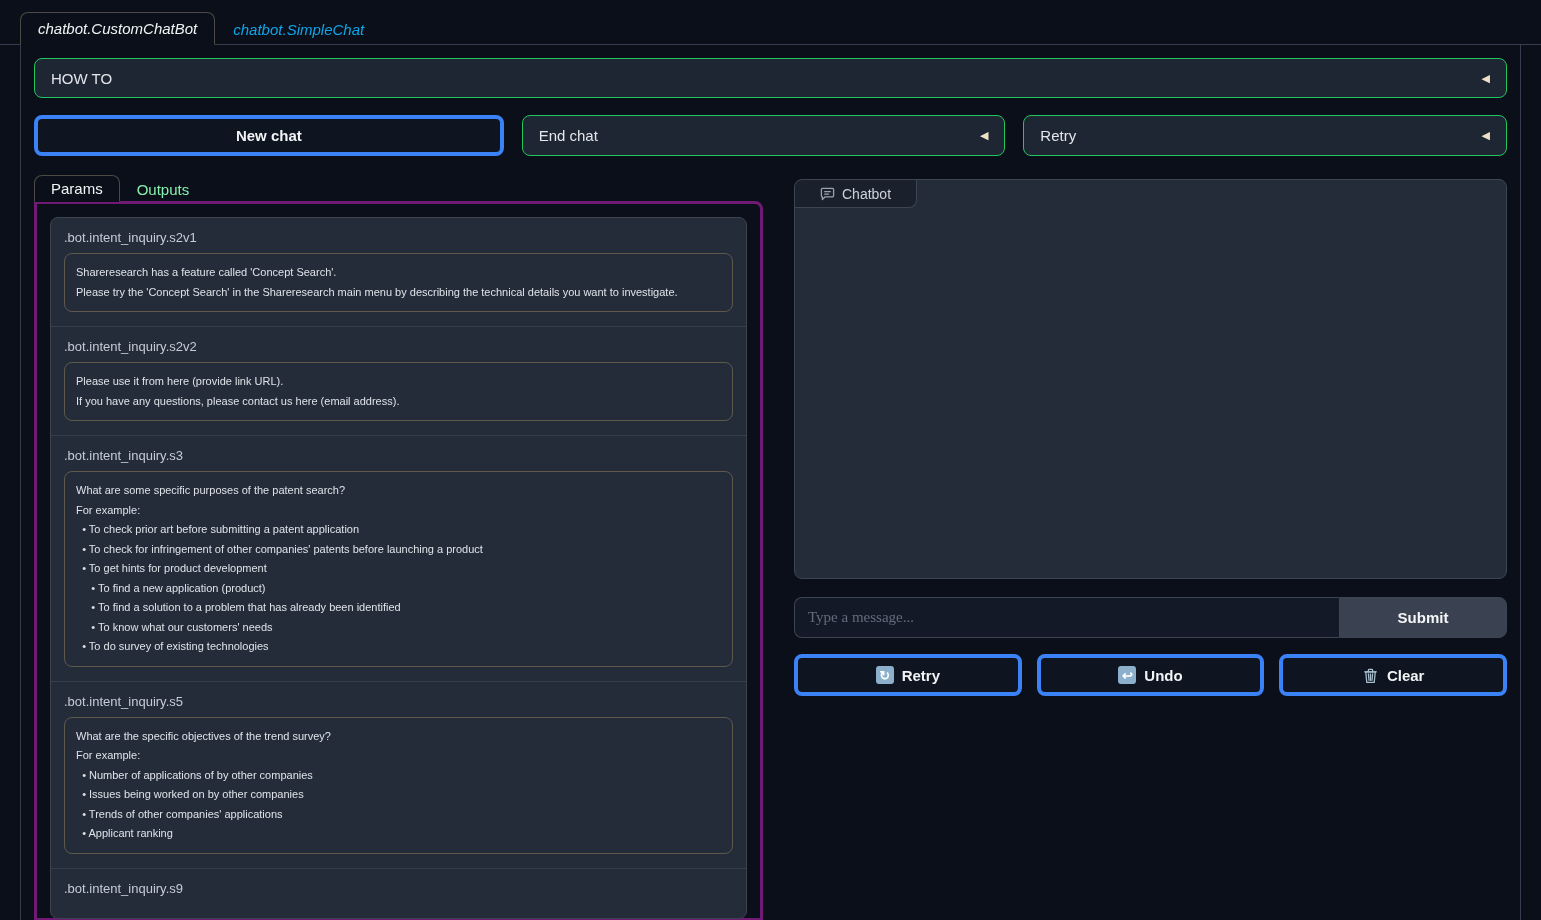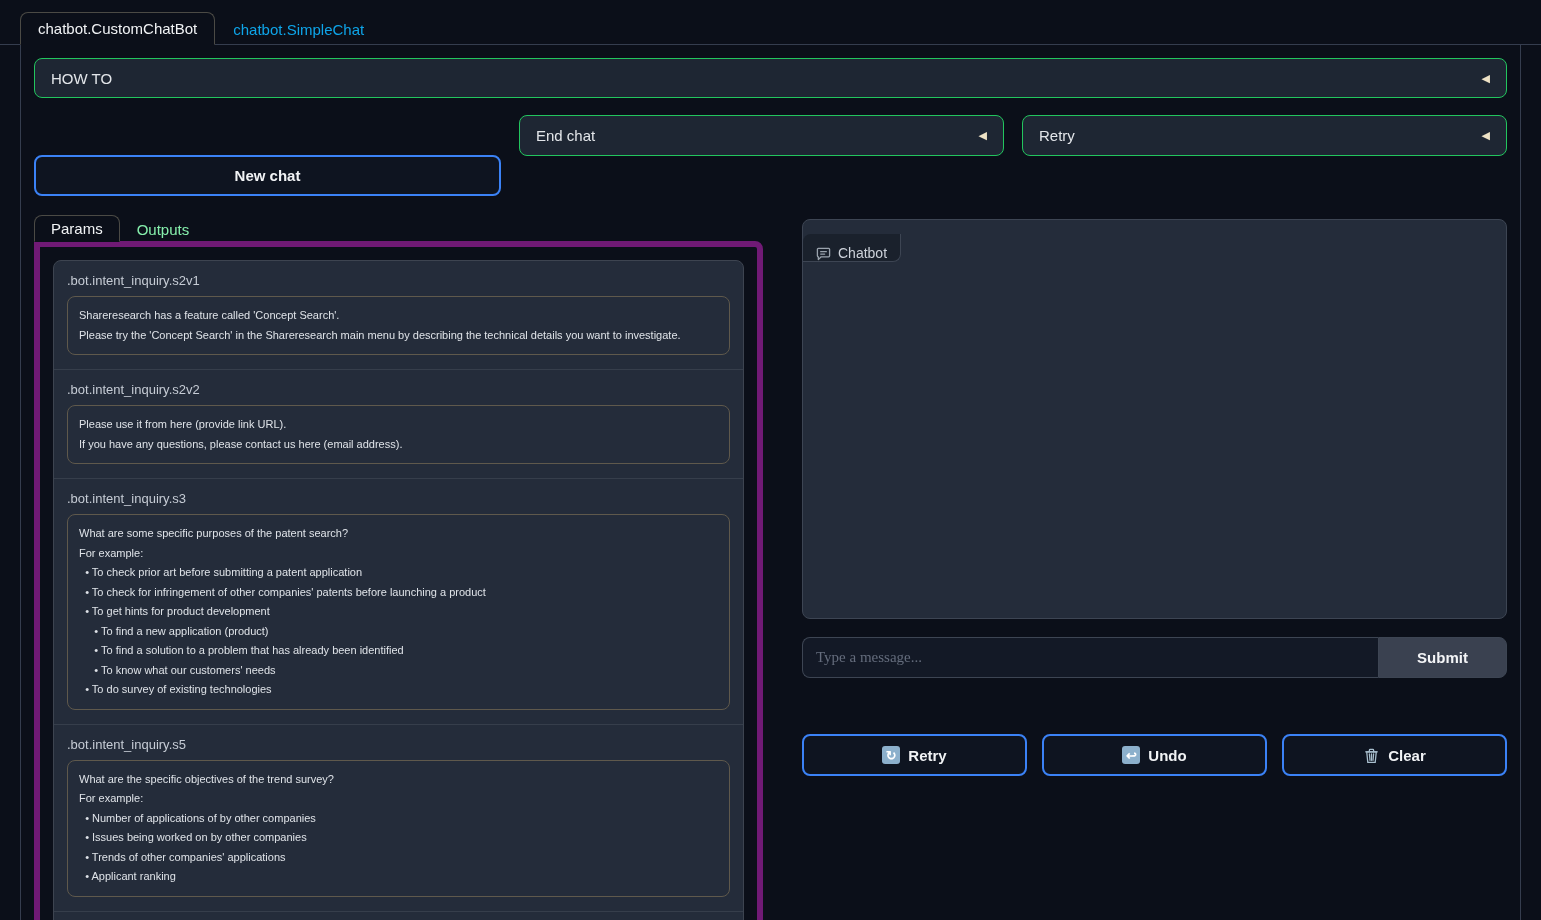--- a/index.html
+++ b/index.html
@@ -10,20 +10,21 @@
     color:#e7e9ec;
     box-sizing:border-box;
   }
   *{box-sizing:border-box;}
 
   
   .tabbar{
     display:flex;align-items:flex-end;
     padding:12px 32px 0 20px;
     border-bottom:1px solid #353d4e;
+    font-style:italic;
   }
   .tab{
     font-size:15px;padding:7px 17px;color:#0ea5e9;cursor:pointer;
     border:1px solid transparent;border-bottom:none;
     border-radius:8px 8px 0 0;margin-bottom:-1px;white-space:nowrap;
   }
   .tab.active{
     color:#f1f3f5;background:#0b0f19;
     border-color:#4b4a45;border-bottom:1px solid #0b0f19;
   }
@@ -38,47 +39,46 @@
     background:#1e2633;border:1px solid #22c55e;border-radius:8px;
     height:40px;display:flex;align-items:center;
     padding:0 16px;font-size:15px;color:#e3e6ea;cursor:pointer;
   }
   .accordion .spacer{flex:1;}
   .caret{color:#eee2c6;font-size:11px;line-height:1;}
   .howto{margin-bottom:17px;}
   .controls-row{display:flex;gap:18px;margin-bottom:17px;}
   .controls-row > *{flex:1;height:41px;}
   .btn{
-    background:#0e1420;border:2px solid #3b82f6;border-radius:8px;
+    background:#0e1420;border:4px solid #3b82f6;border-radius:8px;
     color:#f1f3f5;font-size:15px;font-weight:bold;cursor:pointer;
     display:flex;align-items:center;justify-content:center;
     font-family:"Liberation Sans", sans-serif;
-    margin-top:40px;
-  }
-
-  
-  .main-row{display:flex;gap:39px;}
+  }
+
+  
+  .main-row{display:flex;gap:31px;}
   .left-col{width:729px;flex:none;}
   .right-col{flex:1;padding-top:6px;}
 
   
   .subtabbar{
     display:flex;align-items:flex-end;height:28px;
   }
   .subtab{
     font-size:15px;padding:4px 16px;color:#86efac;cursor:pointer;
     border:1px solid transparent;border-bottom:none;
     border-radius:8px 8px 0 0;margin-bottom:-1px;position:relative;z-index:2;
   }
   .subtab.active{
     color:#f1f3f5;background:#0b0f19;border-color:#4b4a45;
     border-bottom:1px solid #0b0f19;
   }
   .left-panel{
-    border:6px solid #701a75;border-radius:0 8px 0 0;
+    border:3px solid #701a75;border-radius:0 8px 0 0;
     padding:13px;height:720px;position:relative;z-index:1;
   }
   .group{
     background:#242c3a;border:1px solid #3d4450;border-radius:8px;
     overflow:hidden;
   }
   .field{padding:12px 13px 14px 13px;}
   .field + .field{border-top:1px solid #363e4b;}
   .field-label{font-size:13px;color:#c6ccd5;margin-bottom:8px;}
   .textbox{
@@ -86,34 +86,34 @@
     padding:9px 11px;font-size:11px;line-height:19.5px;color:#dfe3e8;
     white-space:pre-wrap;min-height:40px;cursor:text;
   }
 
   
   .chatbot-panel{
     height:400px;background:#242c3a;border:1px solid #3d4553;
     border-radius:8px;position:relative;
   }
   .chatbot-label{
-    position:absolute;top:14px;left:0;height:28px;
+    position:absolute;top:0;left:0;height:28px;
     background:#1a212c;border-right:1px solid #3d4553;border-bottom:1px solid #3d4553;
-    border-radius:8px 0 8px 0;display:flex;align-items:flex-end;gap:7px;
-    padding:0 13px;font-size:14px;color:#cdd2da;
+    border-radius:8px 0 8px 0;display:flex;align-items:center;gap:7px;
+    padding:0 25px;font-size:14px;color:#cdd2da;
   }
   .input-row{display:flex;margin-top:18px;height:41px;}
   .msg-input{
     flex:1;background:#131926;border:1px solid #3d4553;border-right:none;
     border-radius:8px 0 0 8px;padding:0 13px;font-size:15px;color:#dfe3e8;
     outline:none;font-family:Liberation Serif, serif;
   }
   .msg-input::placeholder{color:#646c7c;}
   .submit-btn{
-    width:129px;background:#3a4150;border:1px solid #3d4553;
+    width:168px;background:#3a4150;border:1px solid #3d4553;
     border-radius:0 8px 8px 0;color:#f4f5f7;font-size:15px;font-weight:bold;
     cursor:pointer;font-family:"Liberation Sans", sans-serif;
   }
   .action-row{display:flex;gap:15px;margin-top:16px;}
   .action-row .btn{flex:1;height:42px;gap:8px;}
 
   
   .emoji-sq{
     width:18px;height:18px;border-radius:3px;background:#8cb0cc;
     color:#ffffff;display:inline-flex;align-items:center;justify-content:center;

